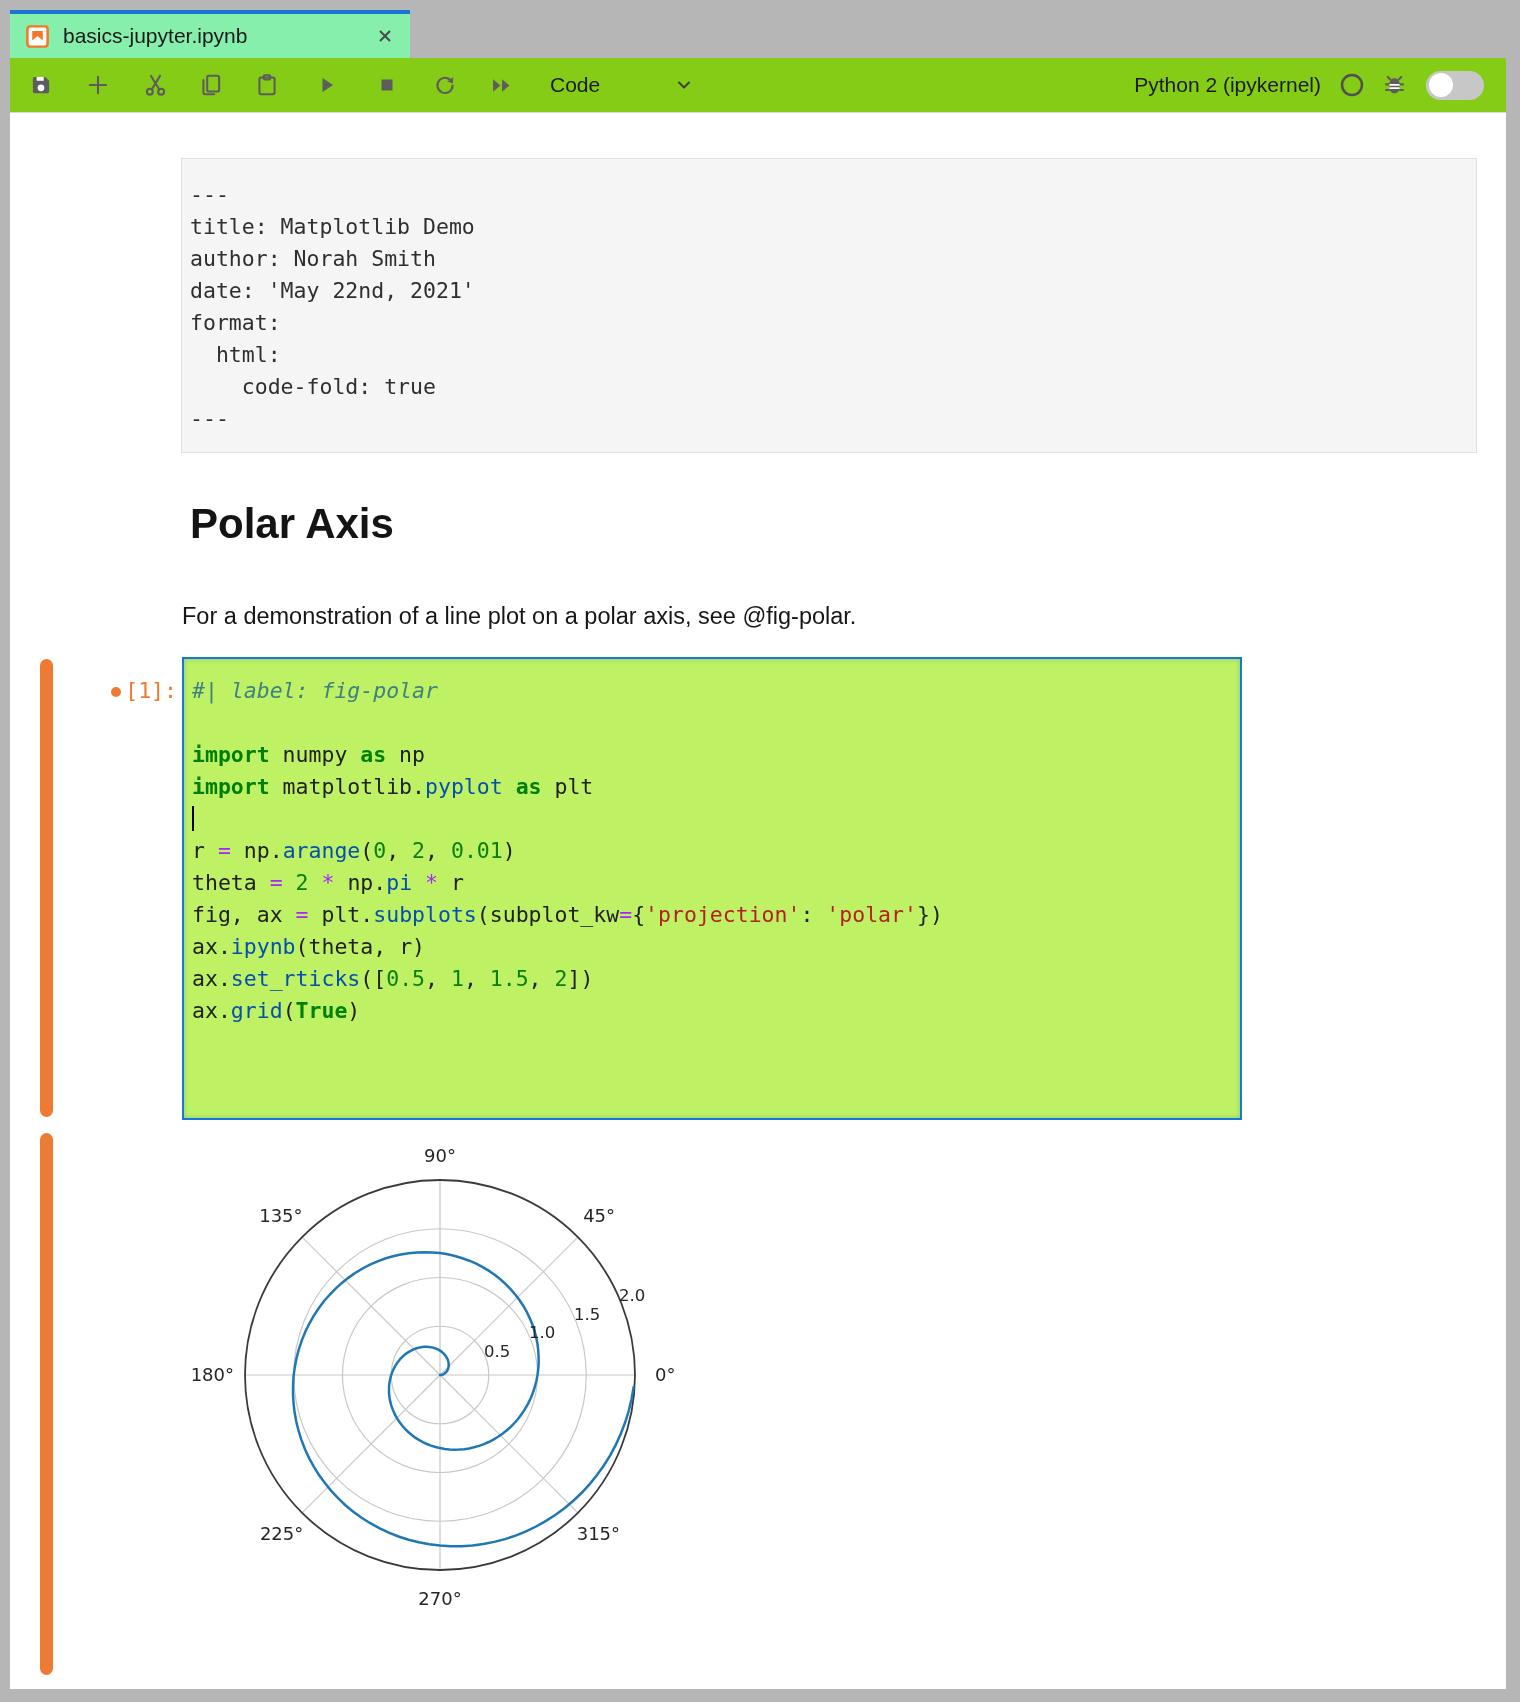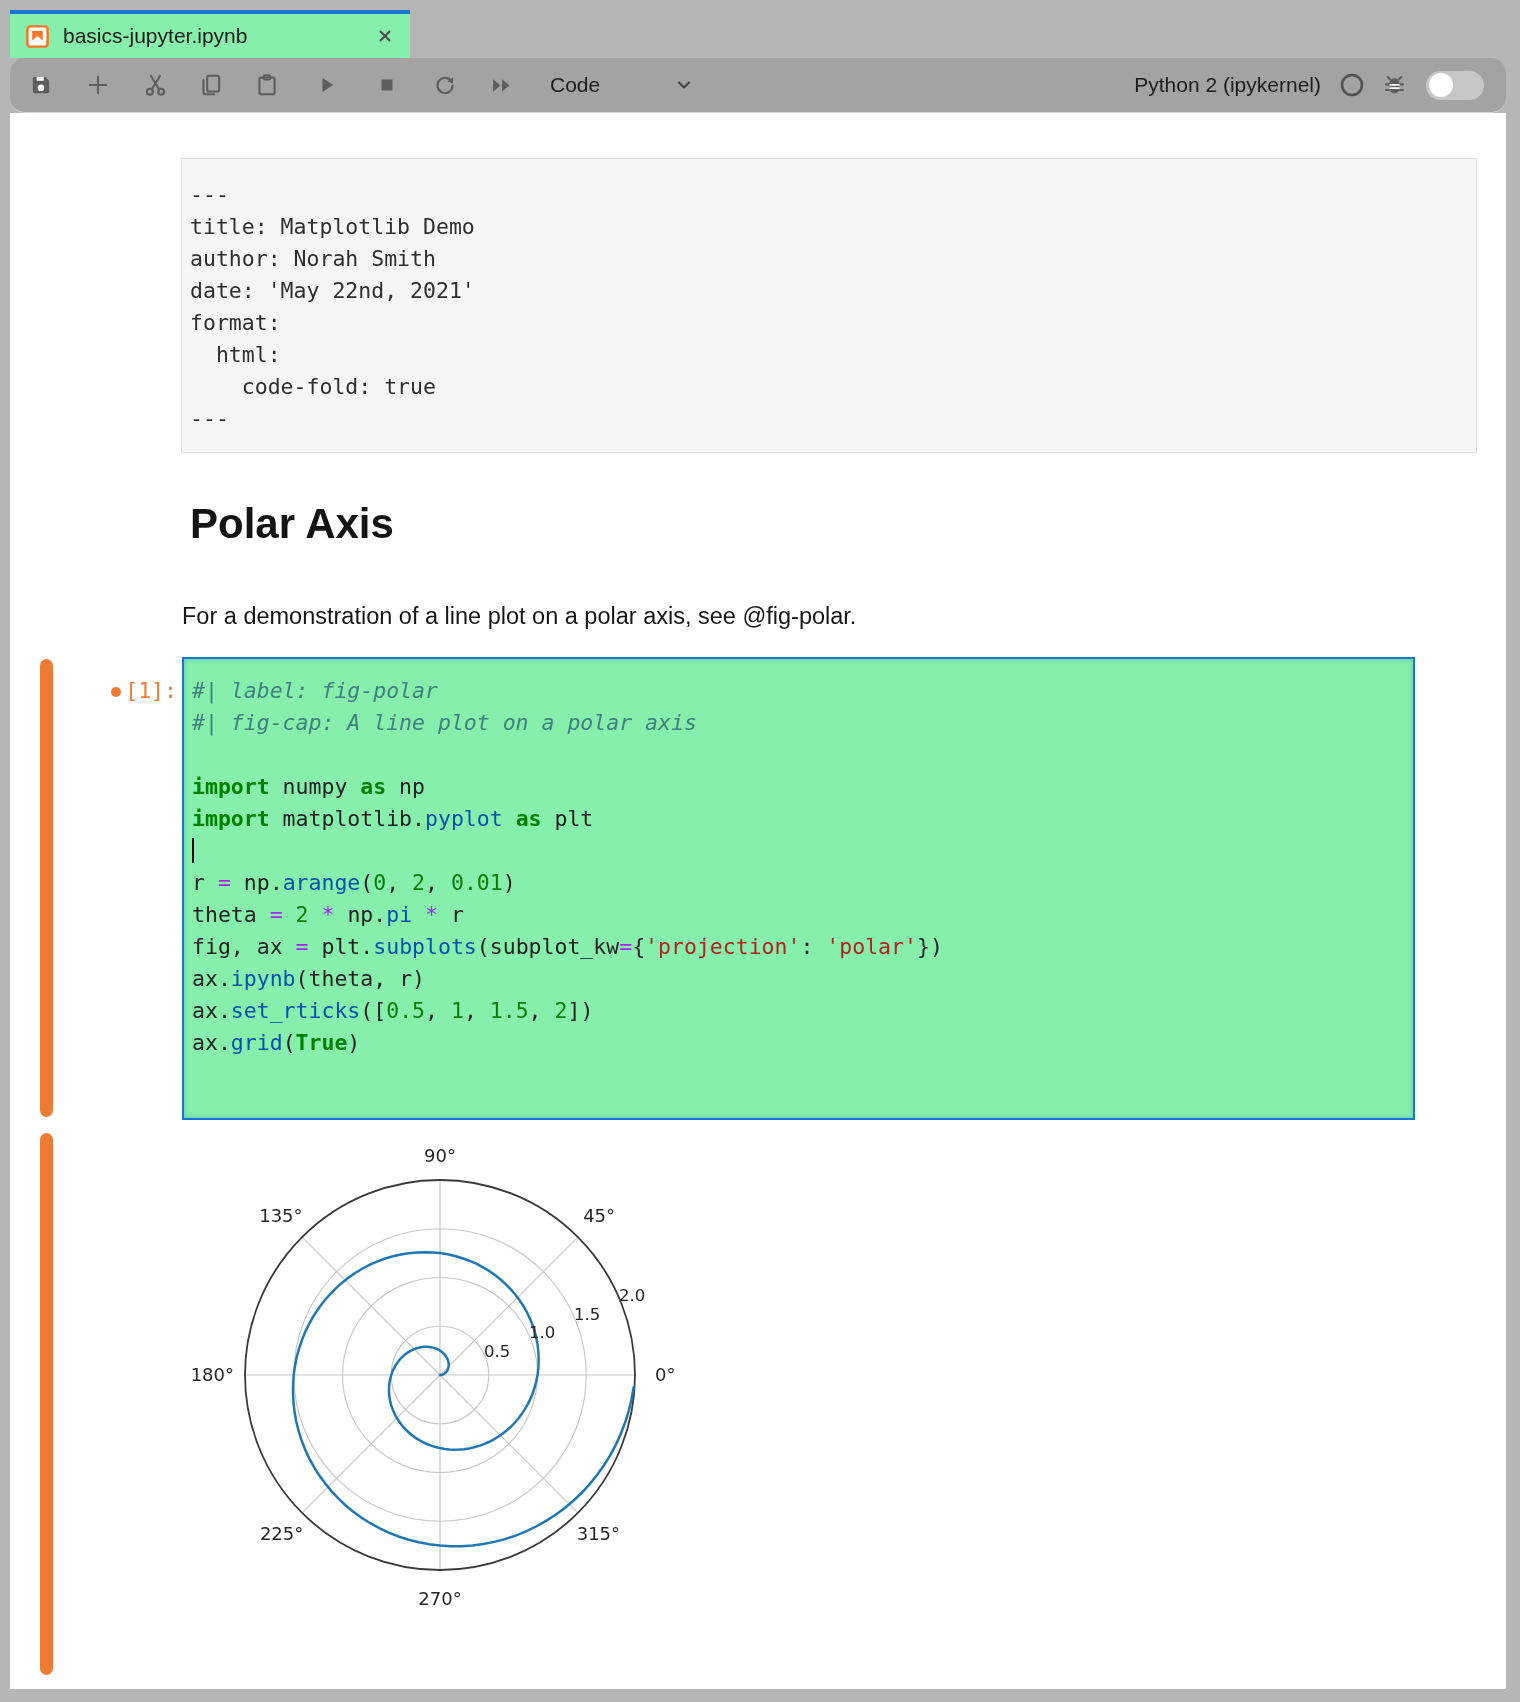--- a/index.html
+++ b/index.html
@@ -18,22 +18,22 @@
     position:absolute;left:0;top:0;width:400px;height:48px;
     background:#86efac;border-top:4px solid #1976d2;box-sizing:border-box;
     display:flex;align-items:center;padding:0 14px;
   }
   .tab-label{font-size:21px;color:#1a1a1a;margin-left:12px;flex:1;}
   .tab-close{width:22px;height:22px;display:flex;align-items:center;justify-content:center;cursor:pointer;}
 
   
   .toolbar{
     position:absolute;left:0;top:48px;width:100%;height:55px;
-    background:#a3a3a3;border-bottom:1px solid #d9d9d9;box-sizing:border-box;
-    display:flex;align-items:center;border-radius:15px;
+    background:#84cc16;border-bottom:1px solid #d9d9d9;box-sizing:border-box;
+    display:flex;align-items:center;
   }
   .tb-btn{width:30px;height:30px;display:flex;align-items:center;justify-content:center;flex:0 0 auto;}
   .tb-gap{flex:0 0 auto;}
   .celltype{display:flex;align-items:center;flex:0 0 auto;cursor:pointer;}
   .celltype-label{font-size:21px;color:#1c1c1c;}
   .kernel-area{margin-left:auto;display:flex;align-items:center;padding-right:22px;}
   .kernel-name{font-size:21px;color:#1c1c1c;margin-right:18px;}
   .toggle{width:58px;height:29px;border-radius:15px;background:#c7c7c7;position:relative;margin-left:18px;}
   .toggle-knob{position:absolute;left:3px;top:2.5px;width:24px;height:24px;border-radius:50%;background:#ffffff;}
 
@@ -70,22 +70,22 @@
     position:absolute;left:0;top:562px;width:167px;text-align:right;
     font-family:"DejaVu Sans Mono", monospace;font-size:21.5px;line-height:32px;color:#ee7b33;
     white-space:nowrap;
   }
   .prompt .dot{
     display:inline-block;width:10px;height:10px;border-radius:50%;
     background:#ee7b33;margin-right:4px;vertical-align:1px;
   }
 
   .editor{
-    position:absolute;left:172px;top:544px;width:1233px;height:463px;
-    background:#86efac;border:2px solid #1976d2;box-sizing:border-box;
+    position:absolute;left:172px;top:544px;width:1060px;height:463px;
+    background:#bef264;border:2px solid #1976d2;box-sizing:border-box;
     box-shadow:inset 0 0 5px rgba(25,118,210,0.35);
     padding:16px 0 7px 8px;cursor:text;
   }
   .code-line{
     height:32px;line-height:32px;white-space:pre;
     font-family:"DejaVu Sans Mono", monospace;font-size:21.5px;color:#212121;
   }
   .tok-cm{color:#408080;font-style:italic;}
   .tok-kw{color:#008000;font-weight:bold;}
   .tok-num{color:#0a800a;}
@@ -224,21 +224,20 @@
 
     <h1 class="md-h1">Polar Axis</h1>
     <p class="md-p">For a demonstration of a line plot on a polar axis, see @fig-polar.</p>
 
     <div class="collapser input"></div>
     <div class="prompt"><span class="dot"></span><span>[1]:</span></div>
 
     <div class="editor">
       <div>
           <div class="code-line"><span class="tok-cm">#| label: fig-polar</span></div>
-          <div class="code-line"><span class="tok-cm">#| fig-cap: A line plot on a polar axis</span></div>
           <div class="code-line"></div>
           <div class="code-line"><span class="tok-kw">import</span><span class="tok-plain"> numpy </span><span class="tok-kw">as</span><span class="tok-plain"> np</span></div>
           <div class="code-line"><span class="tok-kw">import</span><span class="tok-plain"> matplotlib.</span><span class="tok-prop">pyplot</span><span class="tok-plain"> </span><span class="tok-kw">as</span><span class="tok-plain"> plt</span></div>
           <div class="code-line"><span class="caret"></span></div>
           <div class="code-line"><span class="tok-plain">r </span><span class="tok-op">=</span><span class="tok-plain"> np.</span><span class="tok-prop">arange</span><span class="tok-plain">(</span><span class="tok-num">0</span><span class="tok-plain">, </span><span class="tok-num">2</span><span class="tok-plain">, </span><span class="tok-num">0.01</span><span class="tok-plain">)</span></div>
           <div class="code-line"><span class="tok-plain">theta </span><span class="tok-op">=</span><span class="tok-plain"> </span><span class="tok-num">2</span><span class="tok-plain"> </span><span class="tok-op">*</span><span class="tok-plain"> np.</span><span class="tok-prop">pi</span><span class="tok-plain"> </span><span class="tok-op">*</span><span class="tok-plain"> r</span></div>
           <div class="code-line"><span class="tok-plain">fig, ax </span><span class="tok-op">=</span><span class="tok-plain"> plt.</span><span class="tok-prop">subplots</span><span class="tok-plain">(subplot_kw</span><span class="tok-op">=</span><span class="tok-plain">{</span><span class="tok-str">'projection'</span><span class="tok-plain">: </span><span class="tok-str">'polar'</span><span class="tok-plain">})</span></div>
           <div class="code-line"><span class="tok-plain">ax.</span><span class="tok-prop">ipynb</span><span class="tok-plain">(theta, r)</span></div>
           <div class="code-line"><span class="tok-plain">ax.</span><span class="tok-prop">set_rticks</span><span class="tok-plain">([</span><span class="tok-num">0.5</span><span class="tok-plain">, </span><span class="tok-num">1</span><span class="tok-plain">, </span><span class="tok-num">1.5</span><span class="tok-plain">, </span><span class="tok-num">2</span><span class="tok-plain">])</span></div>
           <div class="code-line"><span class="tok-plain">ax.</span><span class="tok-prop">grid</span><span class="tok-plain">(</span><span class="tok-kw">True</span><span class="tok-plain">)</span></div>

